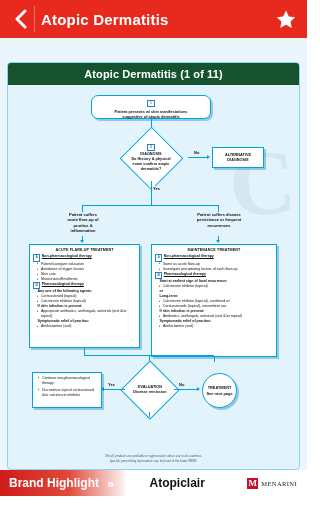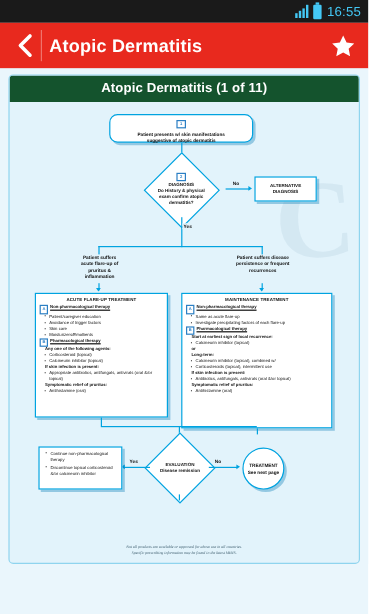--- a/index.html
+++ b/index.html
@@ -151,30 +151,20 @@
     display:flex; align-items:center; justify-content:center; font-family:"Liberation Serif", serif;
   }
   .men-txt { font-size:6.5px; letter-spacing:.4px; color:#222; font-family:"Liberation Serif", serif; }
   .footer-rest { height:16px; background:#fff; }
 </style>
 </head>
 <body>
 
 <div class="phone">
 
-  <div class="statusbar">
-    <span class="sb-signal">
-        <i></i>
-        <i></i>
-        <i></i>
-        <i></i>
-      </span>
-    <span class="sb-batt"></span>
-    <span class="sb-time">16:55</span>
-  </div>
 
   <div class="appbar">
     <div class="back-btn">
       <svg width="13" height="20" viewBox="0 0 13 20">
         <polyline points="11,2 3,10 11,18" fill="none" stroke="#ffffff" stroke-width="3" stroke-linecap="round" stroke-linejoin="round"></polyline>
       </svg>
     </div>
     <div class="appbar-sep"></div>
     <div class="appbar-title">Atopic Dermatitis</div>
     <div class="star-btn">
@@ -344,14 +334,28 @@
         <div class="ln lnv" style="left:141px; top:327px; height:5px;"></div>
 
         <div class="disclaimer">
           <span>Not all products are available or approved for above use in all countries.</span><br>
           <span>Specific prescribing information may be found in the latest MIMS.</span>
         </div>
       </div>
     </div>
   </div>
 
+  <div class="footer">
+    <div class="footer-bar">
+      <div class="brand-hl">
+        <span>Brand Highlight</span>
+        <span class="chev">»</span>
+      </div>
+      <div class="brand-name">Atopiclair</div>
+      <div class="menarini">
+        <span class="men-mark"></span>
+        <span class="men-txt">MENARINI</span>
+      </div>
+    </div>
+    <div class="footer-rest"></div>
+  </div>
 
 </div>
 
 </body></html>

